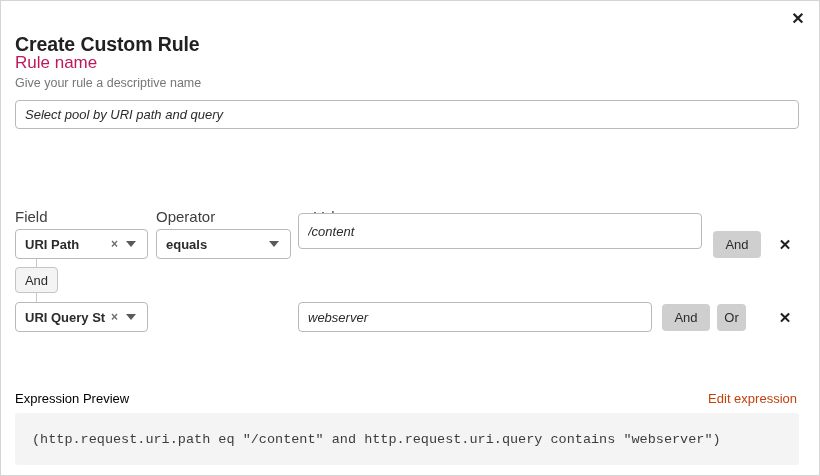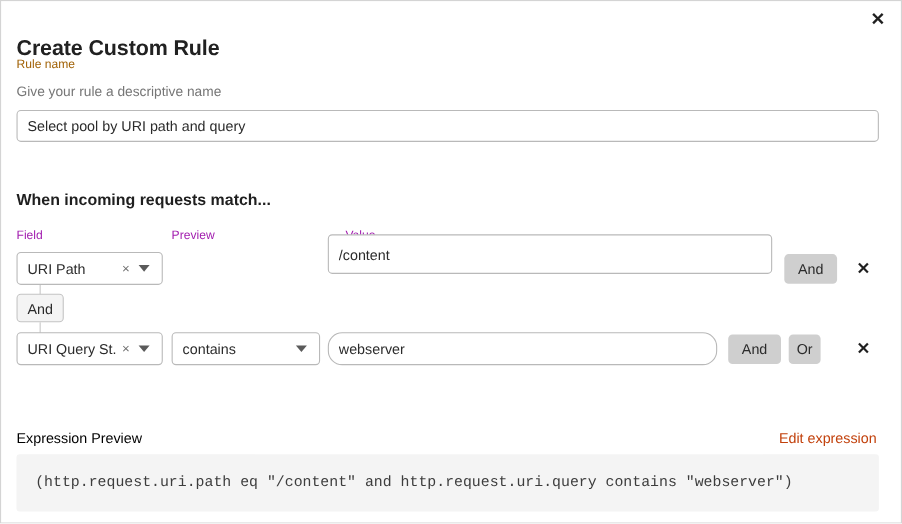--- a/index.html
+++ b/index.html
@@ -47,22 +47,22 @@
     cursor: pointer;
     background: none;
     border: none;
     padding: 0;
     line-height: 1;
   }
 
   
   .label-strong {
     position: absolute;
-    font-size: 11px;
-    color: #a16207;
+    font-size: 17px;
+    color: #be185d;
   }
   .label-sub {
     position: absolute;
     font-size: 12.5px;
     color: #767676;
   }
   #rule-name-label { left: 14px; top: 52px; }
   #rule-name-help  { left: 14px; top: 75px; }
 
   .text-input {
@@ -70,57 +70,59 @@
     box-sizing: border-box;
     height: 29px;
     border: 1px solid #b9b9b9;
     border-radius: 4px;
     background: #ffffff;
     font-family: "Liberation Sans", sans-serif;
     font-size: 13px;
     color: #2b2b2b;
     padding: 0 9px;
     outline: none;
+    font-style: italic;
   }
   #rule-name-input {
     left: 14px;
     top: 99px;
     width: 784px;
   }
 
   
   #match-heading {
     position: absolute;
     left: 14px;
     top: 173px;
     font-size: 14.5px;
     font-weight: bold;
     color: #1f1f1f;
   }
   .col-label {
     position: absolute;
     top: 207px;
-    font-size: 11px;
-    color: #a21caf;
+    font-size: 15px;
+    color: #404040;
   }
   #col-field    { left: 14px; }
   #col-operator { left: 155px; }
   #col-value    { left: 297px; margin-left: 16px; }
 
   
   .select {
     position: absolute;
     box-sizing: border-box;
     height: 30px;
     border: 1px solid #b9b9b9;
     border-radius: 4px;
     background: #ffffff;
     display: flex;
     align-items: center;
     cursor: pointer;
+    font-weight: bold;
   }
   .select .sel-text {
     flex: 1;
     font-size: 13px;
     color: #2b2b2b;
     padding-left: 9px;
     white-space: nowrap;
     overflow: hidden;
   }
   .select .sel-clear {
@@ -232,53 +234,52 @@
 
 <div id="modal">
 
   <div class="modal-title">Create Custom Rule</div>
   <button class="close-btn">✕</button>
 
   <div class="label-strong" id="rule-name-label">Rule name</div>
   <div class="label-sub" id="rule-name-help">Give your rule a descriptive name</div>
   <input class="text-input" id="rule-name-input" type="text" value="Select pool by URI path and query" style="">
 
-  <div id="match-heading">When incoming requests match...</div>
   <div class="col-label" id="col-field">Field</div>
-  <div class="col-label" id="col-operator">Preview</div>
+  <div class="col-label" id="col-operator">Operator</div>
   <div class="col-label" id="col-value">Value</div>
 
   <div class="select" style="left:14px; top:228px; width:133px;">
     <span class="sel-text">URI Path</span>
     <span class="sel-clear">×</span>
     <span class="sel-caret"></span>
   </div>
 
+  <div class="select" style="left:155px; top:228px; width:135px;">
+    <span class="sel-text">equals</span>
+    <span class="sel-caret"></span>
+  </div>
 
   <input class="text-input" style="left: 297px; top: 212px; width: 404px; height: 36px;" type="text" value="/content">
 
   <button class="pill-btn" style="left:712px; top:230px; width:48px;">And</button>
   <button class="delete-btn" style="left:773px; top:232px;">✕</button>
 
   <div class="conn-line" style="left:35px; top:258px; height:9px;"></div>
   <div class="conn-chip" style="left:14px; top:266px; width:43px; height:26px;">And</div>
   <div class="conn-line" style="left:35px; top:292px; height:10px;"></div>
 
   <div class="select" style="left:14px; top:301px; width:133px;">
     <span class="sel-text">URI Query St...</span>
     <span class="sel-clear">×</span>
     <span class="sel-caret"></span>
   </div>
 
-  <div class="select" style="left:155px; top:301px; width:135px;">
-    <span class="sel-text">contains</span>
-    <span class="sel-caret"></span>
-  </div>
-
-  <input class="text-input" style="left: 297px; top: 301px; width: 354px; height: 30px; border-radius: 13px;" type="text" value="webserver">
+
+  <input class="text-input" style="left: 297px; top: 301px; width: 354px; height: 30px;" type="text" value="webserver">
 
   <button class="pill-btn" style="left:661px; top:303px; width:48px;">And</button>
   <button class="pill-btn" style="left:716px; top:303px; width:29px;">Or</button>
   <button class="delete-btn" style="left:773px; top:305px;">✕</button>
 
   <div id="preview-label">Expression Preview</div>
   <a id="edit-expression" href="#">Edit expression</a>
   <div id="expression-box">
     <span id="expression-text">(http.request.uri.path eq "/content" and http.request.uri.query contains "webserver")</span>
   </div>

